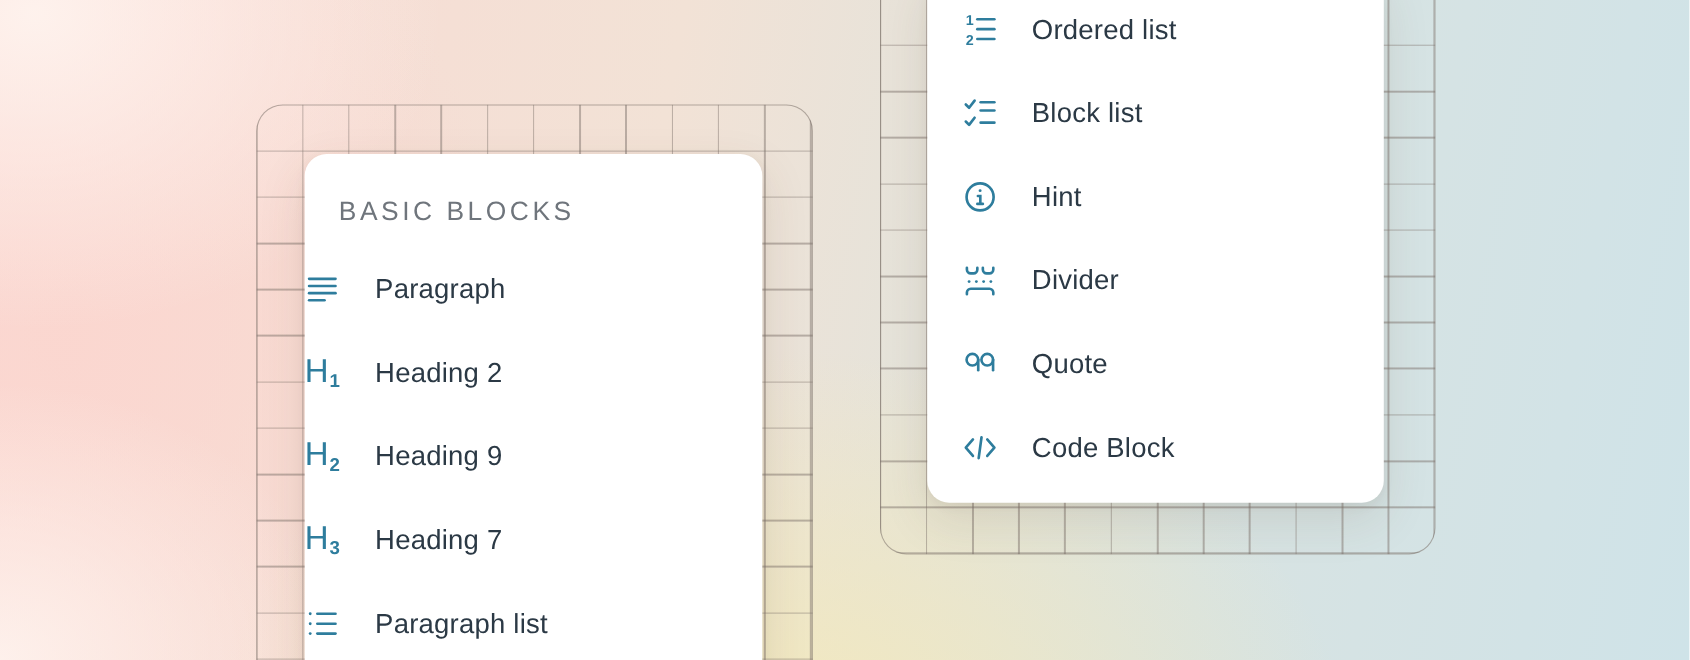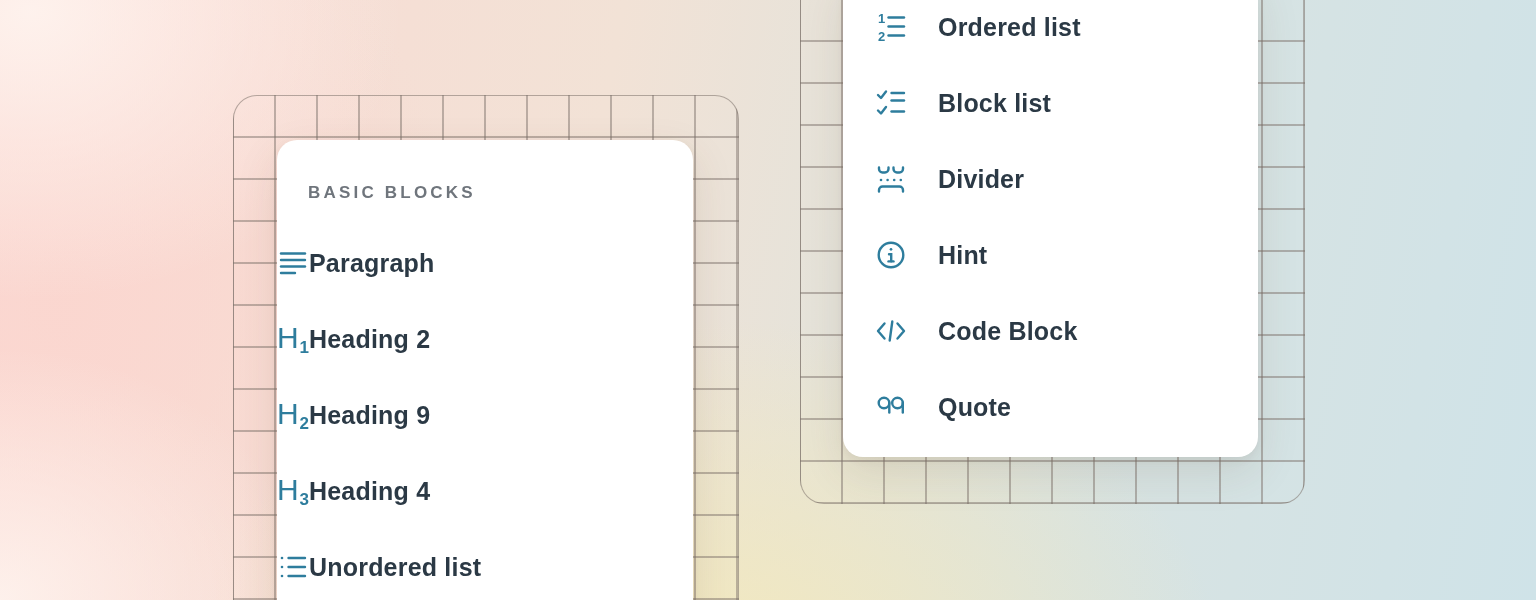--- a/index.html
+++ b/index.html
@@ -27,36 +27,36 @@
   .grid-left{left:233px;top:95px;width:504px;height:560px;}
   .grid-right{left:800px;top:-43px;width:503px;height:545px;}
   .panel{
     position:absolute;background:#ffffff;border-radius:20px;
     box-shadow:0 16px 44px rgba(92,62,44,.12), 0 3px 10px rgba(92,62,44,.06);
   }
   .panel-left{left:277px;top:140px;width:416px;height:520px;padding-top:41px;box-sizing:border-box;}
   .panel-right{left:843px;top:-25px;width:415px;height:482px;padding-top:14px;box-sizing:border-box;}
   .section-label{
     margin:0 0 20px 31px;height:24px;line-height:24px;
-    font-size:17px;font-weight:700;letter-spacing:3.2px;color:#6f757c;
+    font-size:24px;font-weight:400;letter-spacing:3.2px;color:#6f757c;
   }
   .menu-item{
     display:flex;align-items:center;height:76px;cursor:pointer;
   }
   .panel-left .menu-item{}
   .panel-right .menu-item{padding-left:32px;}
   .icon-box{
     width:32px;height:32px;flex:0 0 32px;
     display:flex;align-items:center;justify-content:center;color:#2e7d9d;
   }
-  .panel-left .icon-box{}
+  .panel-left .icon-box{margin-right:32px;}
   .panel-right .icon-box{margin-right:31px;}
   .icon-box svg{display:block;}
   .item-label{
-    font-size:25px;font-weight:700;color:#2b3945;letter-spacing:.2px;white-space:nowrap;
+    font-size:25px;font-weight:400;color:#2b3945;letter-spacing:.2px;white-space:nowrap;
   }
   .h-icon{
     color:#2e7d9d;font-size:30px;font-weight:400;line-height:1;white-space:nowrap;
   }
   .h-icon .sub{
     font-size:17px;font-weight:700;vertical-align:-5px;margin-left:1px;
   }
   .svg-digit{
     font-family:"Liberation Sans",sans-serif;font-size:13px;font-weight:700;fill:#2e7d9d;
   }
@@ -94,35 +94,35 @@
     <span class="icon-box">
       <span class="h-icon"><span>H</span><span class="sub">2</span></span>
     </span>
     <span class="item-label">Heading 9</span>
   </div>
 
   <div class="menu-item">
     <span class="icon-box">
       <span class="h-icon"><span>H</span><span class="sub">3</span></span>
     </span>
-    <span class="item-label">Heading 4</span>
+    <span class="item-label">Heading 7</span>
   </div>
 
   <div class="menu-item">
     <span class="icon-box">
       <svg width="32" height="32" viewBox="0 0 32 32" fill="#2e7d9d" stroke="#2e7d9d" stroke-width="2.4" stroke-linecap="round">
         <circle cx="5" cy="7" r="1.3" stroke="none"></circle>
         <circle cx="5" cy="16" r="1.3" stroke="none"></circle>
         <circle cx="5" cy="25" r="1.3" stroke="none"></circle>
         <line x1="11.5" y1="7" x2="28" y2="7" fill="none"></line>
         <line x1="11.5" y1="16" x2="28" y2="16" fill="none"></line>
         <line x1="11.5" y1="25" x2="28" y2="25" fill="none"></line>
       </svg>
     </span>
-    <span class="item-label">Unordered list</span>
+    <span class="item-label">Paragraph list</span>
   </div>
 </div>
 
 <div class="panel panel-right">
 
   <div class="menu-item">
     <span class="icon-box">
       <svg width="32" height="32" viewBox="0 0 32 32" fill="none" stroke="#2e7d9d" stroke-width="2.4" stroke-linecap="round">
         <text x="3" y="11.5" class="svg-digit" stroke="none">1</text>
         <text x="3" y="29.5" class="svg-digit" stroke="none">2</text>
@@ -138,64 +138,64 @@
     <span class="icon-box">
       <svg width="32" height="32" viewBox="0 0 32 32" fill="none" stroke="#2e7d9d" stroke-width="2.4" stroke-linecap="round" stroke-linejoin="round">
         <polyline points="3,8 6,11 11,4.5"></polyline>
         <line x1="16.5" y1="6" x2="29" y2="6"></line>
         <line x1="16.5" y1="13.5" x2="29" y2="13.5"></line>
         <polyline points="3,23.5 6,26.5 11,20"></polyline>
         <line x1="16.5" y1="24.5" x2="29" y2="24.5"></line>
       </svg>
     </span>
     <span class="item-label">Block list</span>
+  </div>
+
+  <div class="menu-item">
+    <span class="icon-box">
+      <svg width="32" height="32" viewBox="0 0 32 32" fill="none" stroke="#2e7d9d" stroke-width="2.4" stroke-linecap="round">
+        <circle cx="16" cy="16" r="12.3"></circle>
+        <circle cx="16" cy="10.3" r="1.35" fill="#2e7d9d" stroke="none"></circle>
+        <path d="M14 15.2 h2.2 v7"></path>
+        <path d="M13.5 22.4 h5"></path>
+      </svg>
+    </span>
+    <span class="item-label">Hint</span>
   </div>
 
   <div class="menu-item">
     <span class="icon-box">
       <svg width="32" height="32" viewBox="0 0 32 32" fill="none" stroke="#2e7d9d" stroke-width="2.4" stroke-linecap="round">
         <path d="M4 4.5 v1.5 a3.5 3.5 0 0 0 3.5 3.5 h2.5 a3.5 3.5 0 0 0 3.5 -3.5 V4.5"></path>
         <path d="M18.5 4.5 v1.5 a3.5 3.5 0 0 0 3.5 3.5 h2.5 a3.5 3.5 0 0 0 3.5 -3.5 V4.5"></path>
         <circle cx="6" cy="17" r="1.3" fill="#2e7d9d" stroke="none"></circle>
         <circle cx="12.6" cy="17" r="1.3" fill="#2e7d9d" stroke="none"></circle>
         <circle cx="19.2" cy="17" r="1.3" fill="#2e7d9d" stroke="none"></circle>
         <circle cx="25.8" cy="17" r="1.3" fill="#2e7d9d" stroke="none"></circle>
         <path d="M4 28.5 v-1.5 a3.5 3.5 0 0 1 3.5 -3.5 h17 a3.5 3.5 0 0 1 3.5 3.5 v1.5"></path>
       </svg>
     </span>
     <span class="item-label">Divider</span>
   </div>
 
   <div class="menu-item">
     <span class="icon-box">
       <svg width="32" height="32" viewBox="0 0 32 32" fill="none" stroke="#2e7d9d" stroke-width="2.4" stroke-linecap="round">
-        <circle cx="16" cy="16" r="12.3"></circle>
-        <circle cx="16" cy="10.3" r="1.35" fill="#2e7d9d" stroke="none"></circle>
-        <path d="M14 15.2 h2.2 v7"></path>
-        <path d="M13.5 22.4 h5"></path>
-      </svg>
-    </span>
-    <span class="item-label">Hint</span>
+        <circle cx="9" cy="12" r="5.3"></circle>
+        <path d="M14.3 12 v9.5"></path>
+        <circle cx="22.5" cy="12" r="5.3"></circle>
+        <path d="M27.8 12 v9.5"></path>
+      </svg>
+    </span>
+    <span class="item-label">Quote</span>
   </div>
 
   <div class="menu-item">
     <span class="icon-box">
       <svg width="32" height="32" viewBox="0 0 32 32" fill="none" stroke="#2e7d9d" stroke-width="2.4" stroke-linecap="round" stroke-linejoin="round">
         <polyline points="9.5,8.5 3,16 9.5,23.5"></polyline>
         <polyline points="22.5,8.5 29,16 22.5,23.5"></polyline>
         <line x1="17.3" y1="6.5" x2="14.7" y2="25.5"></line>
       </svg>
     </span>
     <span class="item-label">Code Block</span>
   </div>
-
-  <div class="menu-item">
-    <span class="icon-box">
-      <svg width="32" height="32" viewBox="0 0 32 32" fill="none" stroke="#2e7d9d" stroke-width="2.4" stroke-linecap="round">
-        <circle cx="9" cy="12" r="5.3"></circle>
-        <path d="M14.3 12 v9.5"></path>
-        <circle cx="22.5" cy="12" r="5.3"></circle>
-        <path d="M27.8 12 v9.5"></path>
-      </svg>
-    </span>
-    <span class="item-label">Quote</span>
-  </div>
 </div>
 
 </body></html>

